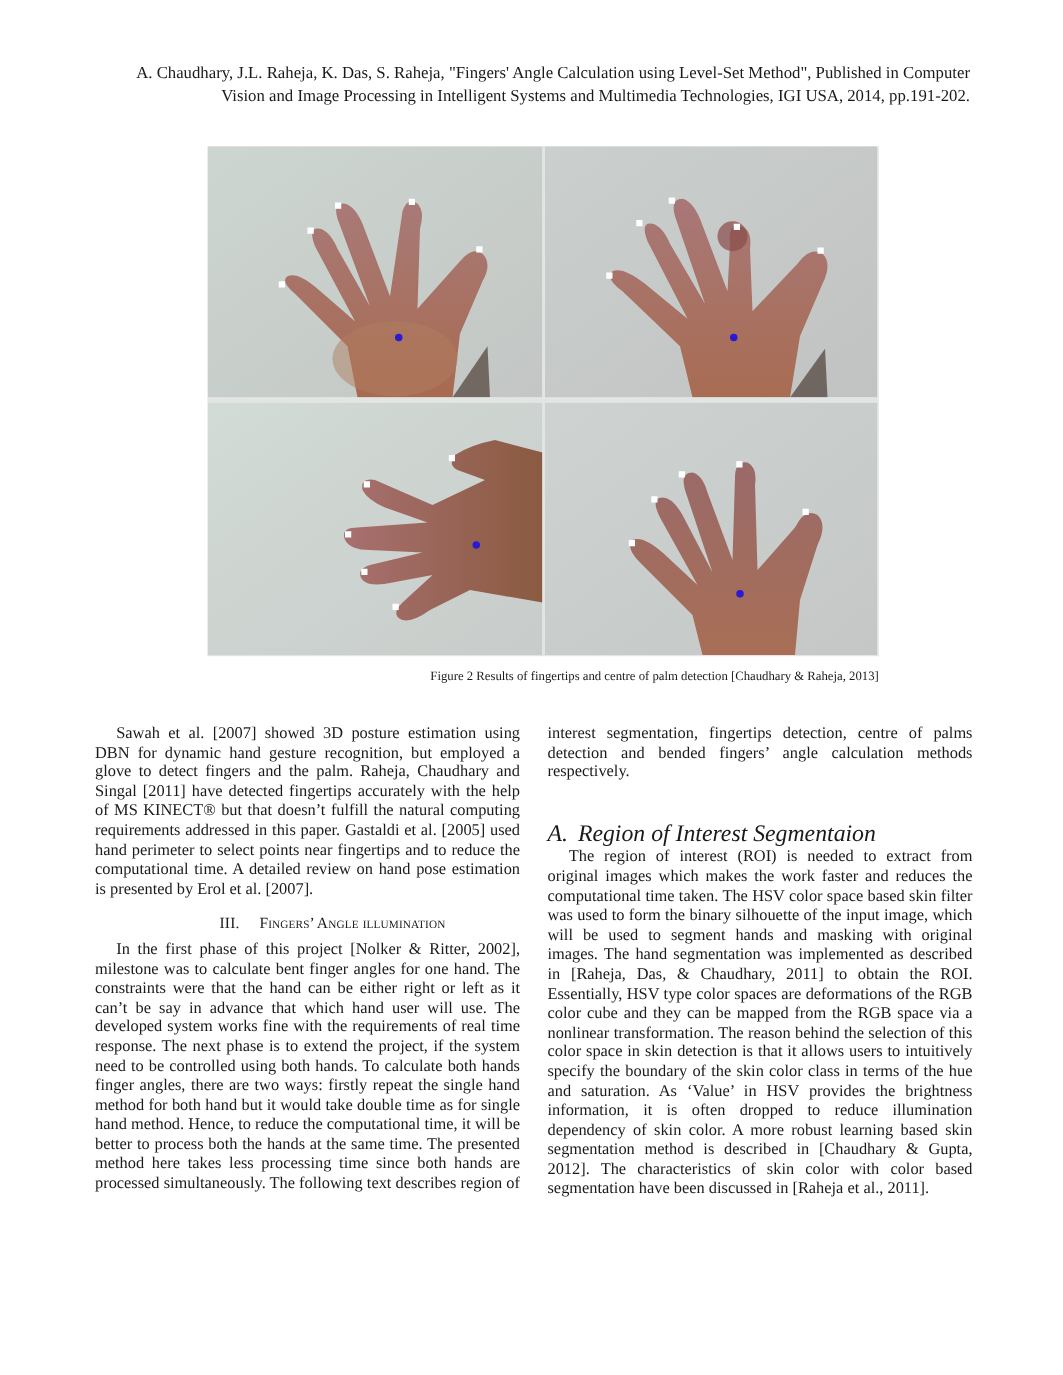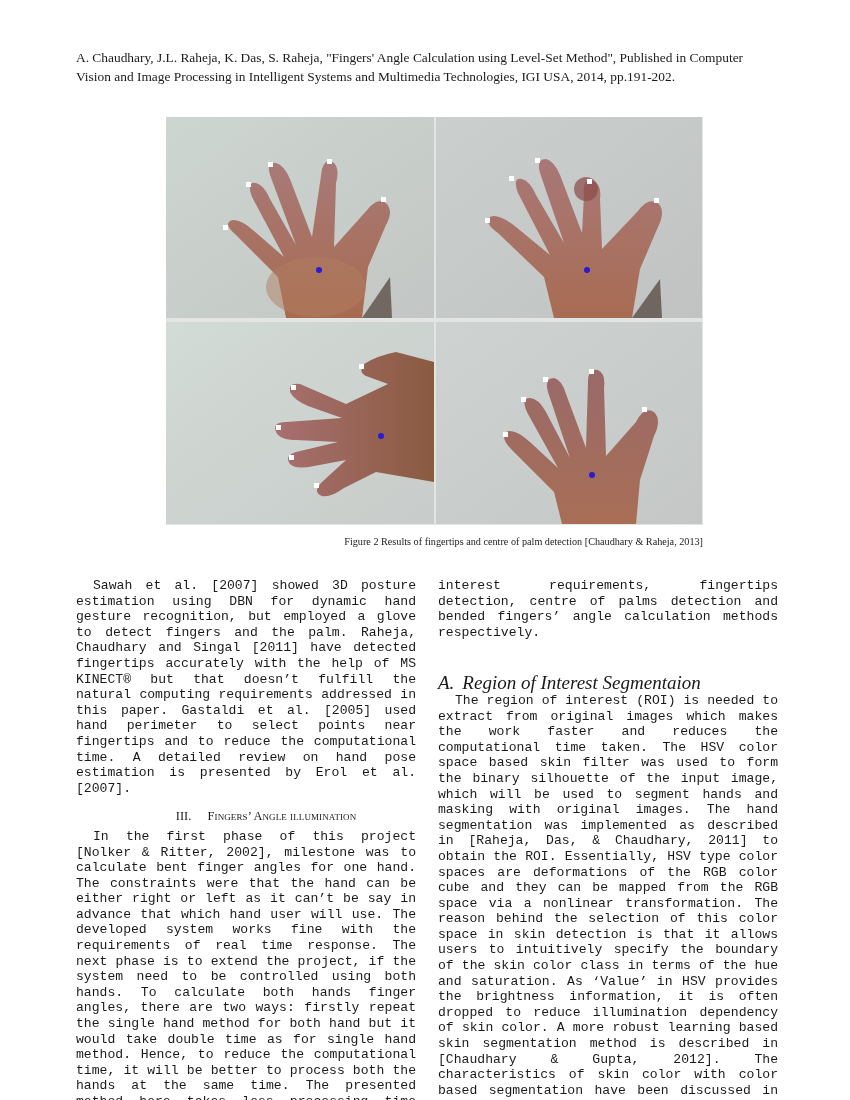--- a/index.html
+++ b/index.html
@@ -3,21 +3,21 @@
   <meta charset="utf-8">
   <style>
     html, body { margin: 0; padding: 0; background: #ffffff; }
     body {
       width: 850px; height: 1100px; position: relative; overflow: hidden;
       font-family: "Liberation Serif", "DejaVu Serif", serif;
       color: #1a1a1a;
     }
     .citation {
       position: absolute; left: 76px; top: 49px; width: 700px;
-      font-size: 13.4px; line-height: 18.5px; text-align: left;
+      font-size: 13.4px; line-height: 18.5px; text-align: right;
     }
     .figure {
       position: absolute; left: 166px; top: 117px; width: 537px; height: 408px;
       background: #e2e5e3;
     }
     .panel {
       position: absolute; width: 268px; height: 201px; overflow: hidden;
     }
     .panel svg { display: block; }
     .p1 { left: 0; top: 0; }
@@ -27,21 +27,21 @@
     .caption {
       position: absolute; left: 166px; top: 535px; width: 537px;
       text-align: right; font-size: 10.2px; line-height: 13px;
     }
     .col {
       position: absolute; top: 578px; width: 340px;
       font-size: 13.1px; line-height: 15.6px; text-align: justify;
     }
     .col-left { left: 76px; }
     .col-right { left: 438px; }
-    .col p { margin: 0; text-indent: 17px; font-family: Liberation Mono, monospace; }
+    .col p { margin: 0; text-indent: 17px; }
     .col p.noindent { text-indent: 0; }
     .section-head {
       text-align: center; margin: 13px 0 4px 0; font-size: 12.4px;
       font-variant: small-caps; letter-spacing: 0.1px;
     }
     .section-head .num { margin-right: 16px; margin-left: 40px; }
     .subsection-head {
       font-style: italic; margin: 35px 0 2px 0; font-size: 19px;
     }
     .subsection-head .letter { margin-right: 8px; }
@@ -170,18 +170,18 @@
 
 <div class="col col-left">
   <p>Sawah et al. [2007] showed 3D posture estimation using DBN for dynamic hand gesture recognition, but employed a glove to detect fingers and the palm. Raheja, Chaudhary and Singal [2011] have detected fingertips accurately with the help of MS KINECT® but that doesn’t fulfill the natural computing requirements addressed in this paper. Gastaldi et al. [2005] used hand perimeter to select points near fingertips and to reduce the computational time. A detailed review on hand pose estimation is presented by Erol et al. [2007].</p>
   <div class="section-head">
     <span class="num">III.</span><span>Fingers’ Angle illumination</span>
   </div>
   <p>In the first phase of this project [Nolker &amp; Ritter, 2002], milestone was to calculate bent finger angles for one hand. The constraints were that the hand can be either right or left as it can’t be say in advance that which hand user will use. The developed system works fine with the requirements of real time response. The next phase is to extend the project, if the system need to be controlled using both hands. To calculate both hands finger angles, there are two ways: firstly repeat the single hand method for both hand but it would take double time as for single hand method. Hence, to reduce the computational time, it will be better to process both the hands at the same time. The presented method here takes less processing time since both hands are processed simultaneously. The following text describes region of</p>
 </div>
 
 <div class="col col-right">
-  <p class="noindent">interest requirements, fingertips detection, centre of palms detection and bended fingers’ angle calculation methods respectively.</p>
+  <p class="noindent">interest segmentation, fingertips detection, centre of palms detection and bended fingers’ angle calculation methods respectively.</p>
   <div class="subsection-head">
     <span class="letter">A.</span><span>Region of Interest Segmentaion</span>
   </div>
   <p>The region of interest (ROI) is needed to extract from original images which makes the work faster and reduces the computational time taken. The HSV color space based skin filter was used to form the binary silhouette of the input image, which will be used to segment hands and masking with original images. The hand segmentation was implemented as described in [Raheja, Das, &amp; Chaudhary, 2011] to obtain the ROI. Essentially, HSV type color spaces are deformations of the RGB color cube and they can be mapped from the RGB space via a nonlinear transformation. The reason behind the selection of this color space in skin detection is that it allows users to intuitively specify the boundary of the skin color class in terms of the hue and saturation. As ‘Value’ in HSV provides the brightness information, it is often dropped to reduce illumination dependency of skin color. A more robust learning based skin segmentation method is described in [Chaudhary &amp; Gupta, 2012]. The characteristics of skin color with color based segmentation have been discussed in [Raheja et al., 2011].</p>
 </div>
 
 </body></html>

